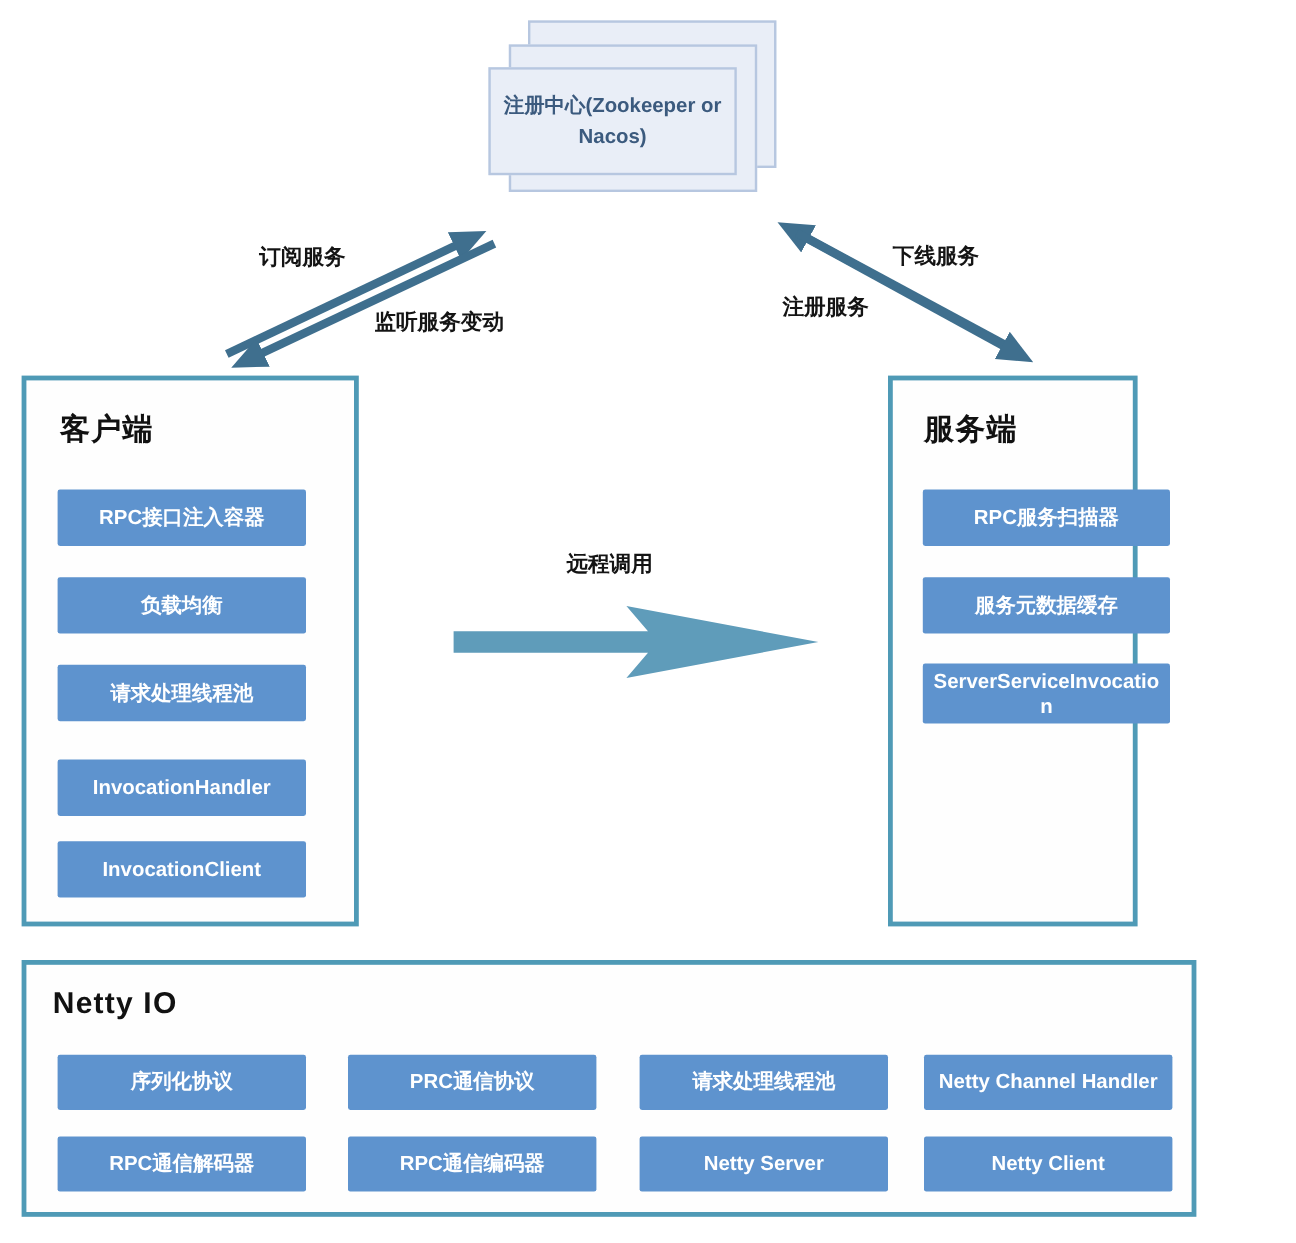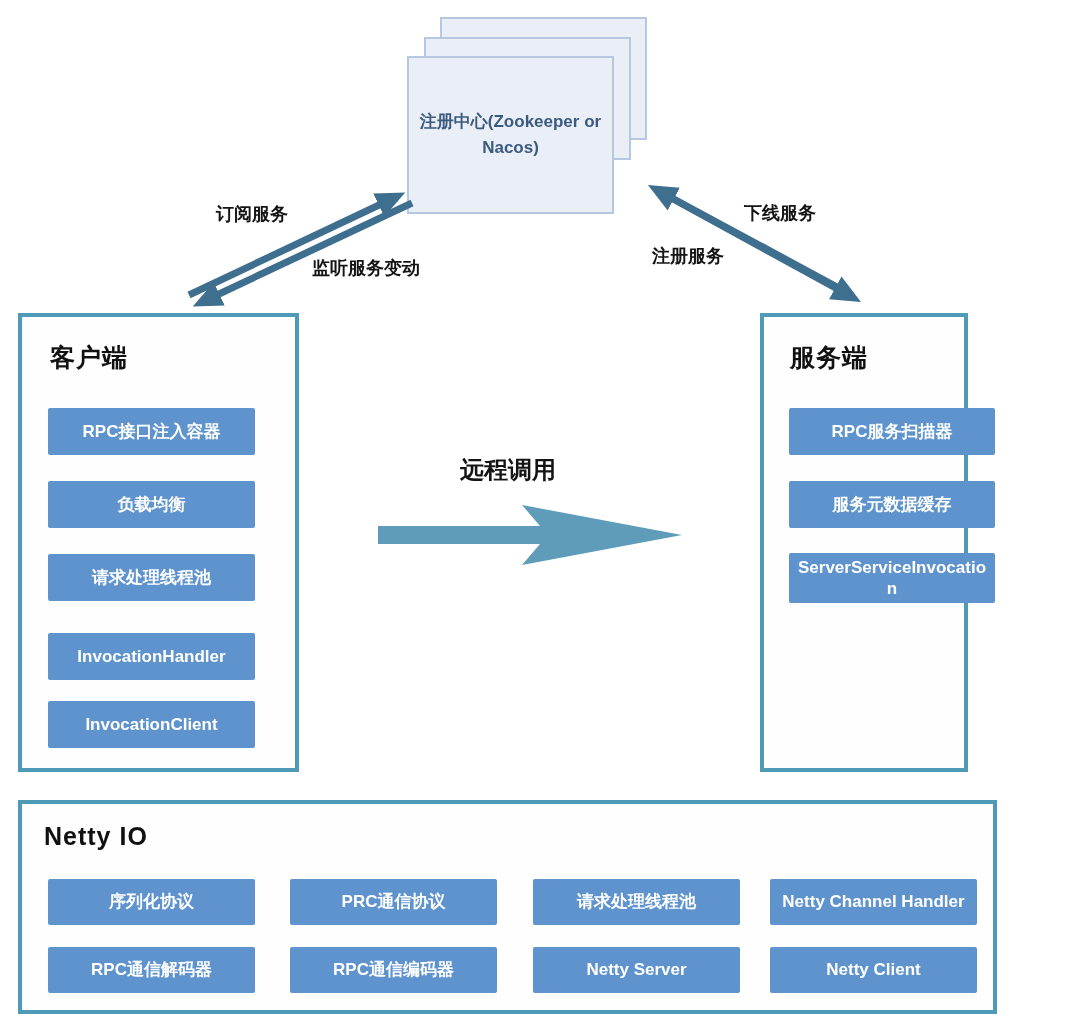--- a/index.html
+++ b/index.html
@@ -22,34 +22,34 @@
 
   
   .stack-card{
     position:absolute;width:207px;height:123px;
     background:var(--registry-fill);
     border:2px solid var(--registry-border);
   }
   .stack-back{left:440px;top:17px;}
   .stack-mid{left:424px;top:37px;}
   .stack-front{
-    left:407px;top:56px;height:158px;
+    left:407px;top:56px;height:90px;
     display:flex;align-items:center;justify-content:center;text-align:center;
     padding:10px 8px;
     color:var(--registry-text);
     font-size:17px;font-weight:600;line-height:1.55;
   }
 
   
   .big-box{
     position:absolute;background:#fefefe;
     border:4px solid var(--box-border);
   }
   .client-box{left:18px;top:313px;width:281px;height:459px;}
-  .server-box{left:760px;top:313px;width:208px;height:459px;}
+  .server-box{left:740px;top:313px;width:208px;height:459px;}
   .netty-box{left:18px;top:800px;width:979px;height:214px;}
 
   .box-title{
     position:absolute;color:#111;font-weight:bold;font-size:25px;letter-spacing:1px;
   }
 
   .module-btn{
     position:absolute;width:207px;height:47px;
     background:var(--module-blue);
     border-radius:2px;
@@ -57,21 +57,21 @@
     color:#fff;font-size:17px;font-weight:600;
     line-height:1.25;padding:2px 6px;
   }
   .wrap-break{word-break:break-all;height:auto;min-height:50px;}
 
   
   .edge-label{
     position:absolute;transform:translate(-50%,-50%);
     color:var(--label-text);font-size:18px;font-weight:bold;white-space:nowrap;
   }
-  .remote-call-label{font-size:24px;}
+  .remote-call-label{font-size:18px;}
 
   svg.overlay{position:absolute;left:0;top:0;pointer-events:none;}
   .thin-arrow{stroke:var(--arrow-dark);stroke-width:7;fill:none;}
   .block-arrow{fill:var(--block-arrow);}
 </style>
 </head>
 <body>
 
 <div class="canvas">
 

